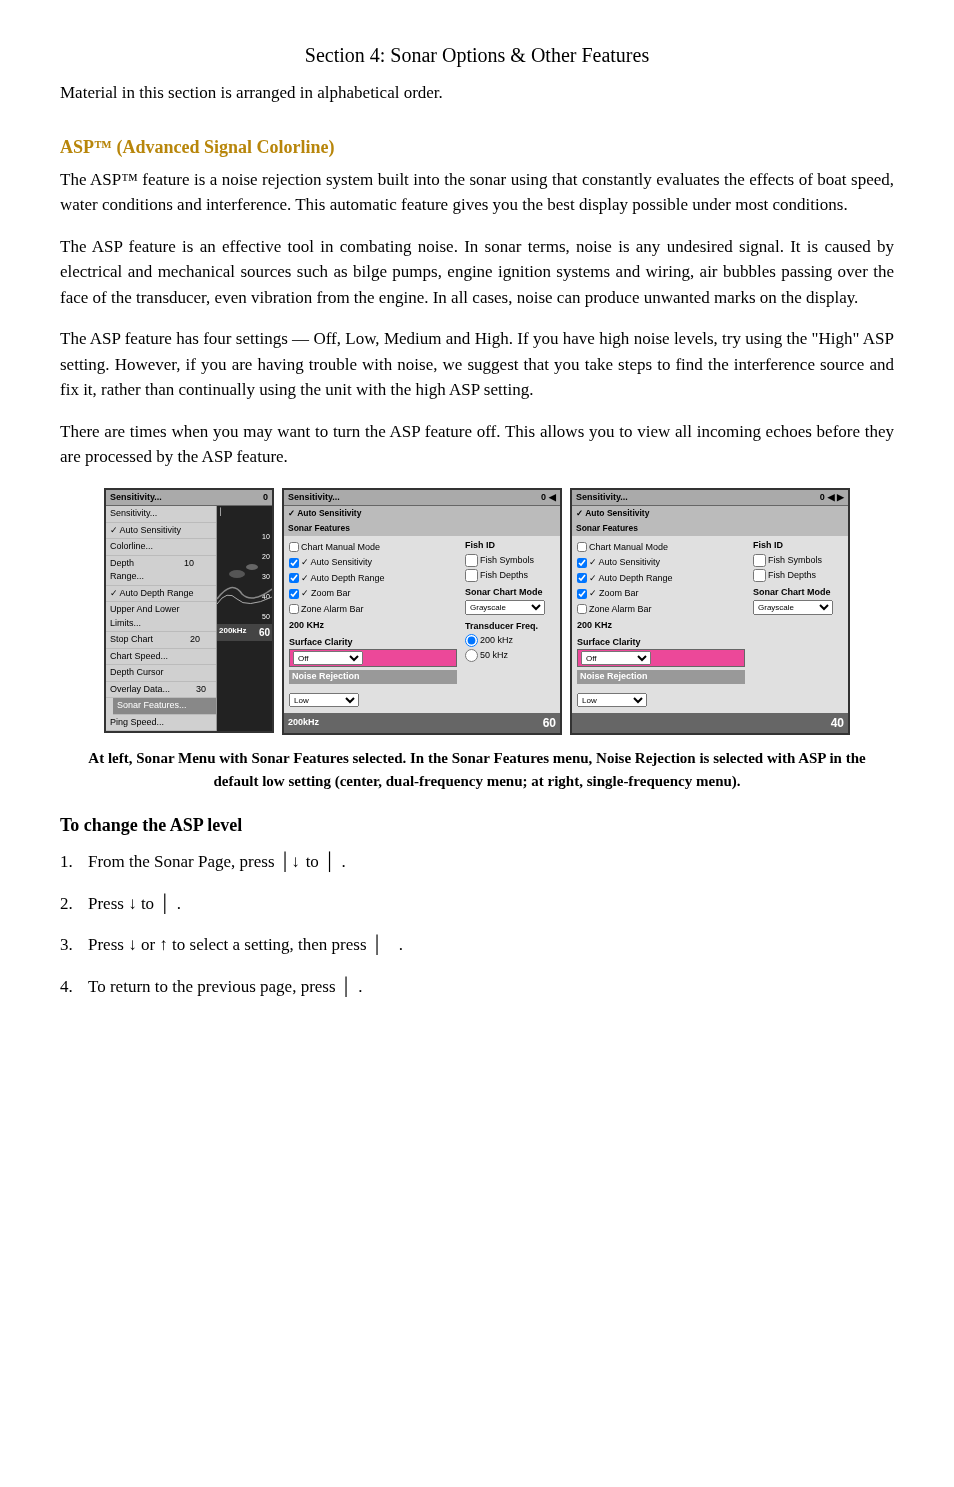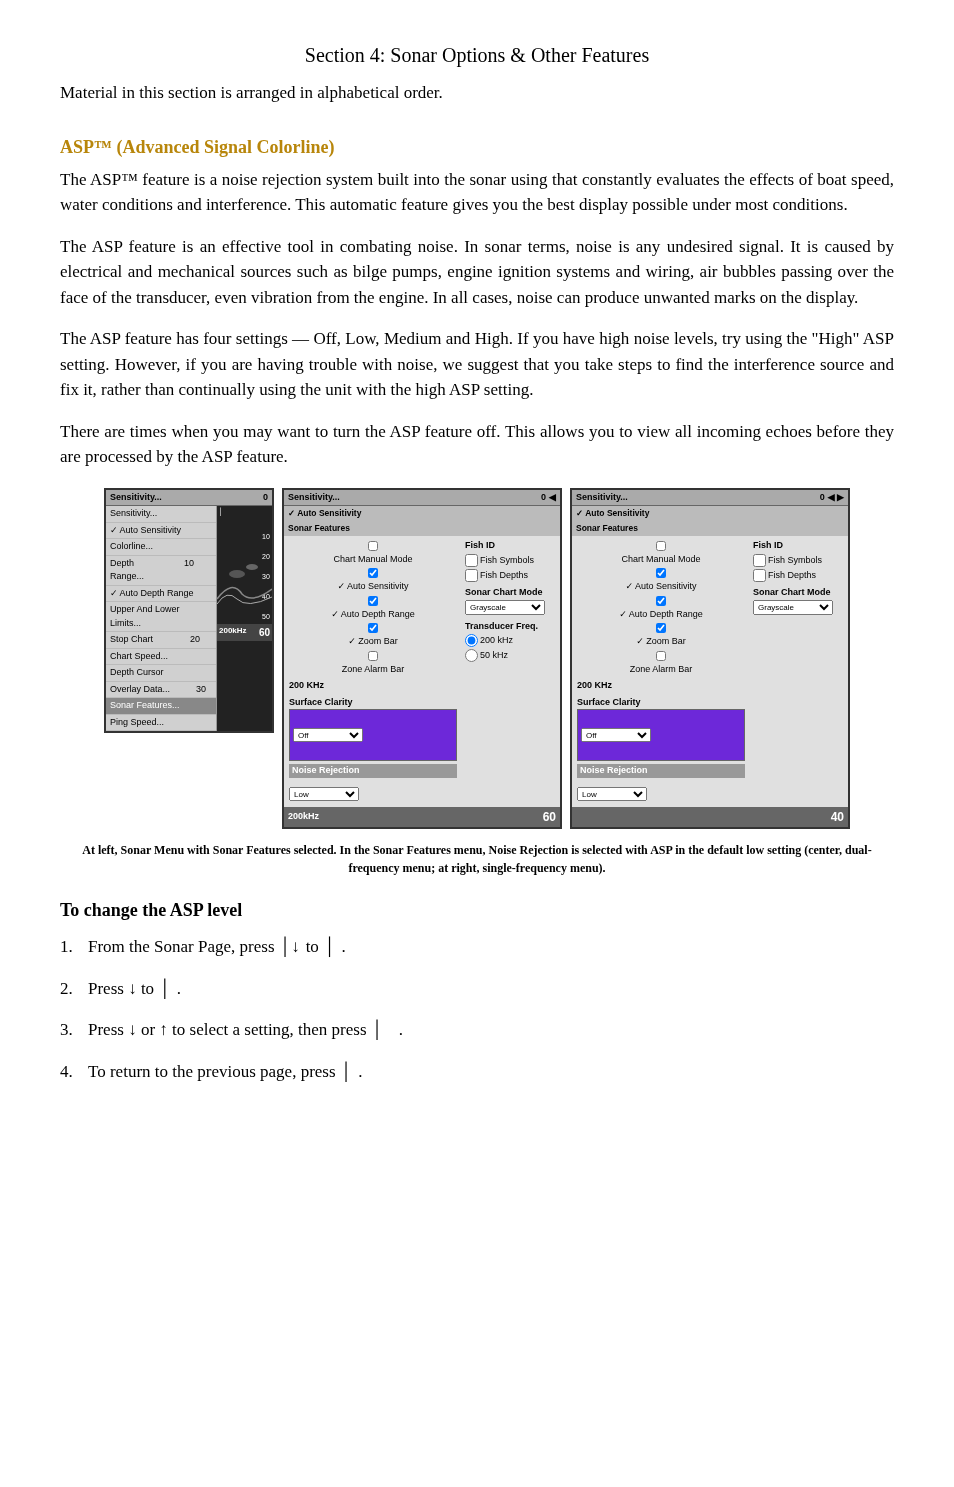--- a/index.html
+++ b/index.html
@@ -45,20 +45,21 @@
     .menu-item {
       padding: 1px 4px;
       font-size: 9px;
       border-bottom: 1px solid #bbb;
       display: flex;
       justify-content: space-between;
     }
     .menu-item.selected {
       background: #888;
       color: #fff;
+      margin-left: 7px;
     }
     
     .middle-screen {
       width: 280px;
       border: 2px solid #333;
       background: #e0e0e0;
       font-family: Arial, sans-serif;
     }
     .right-screen {
       width: 280px;
@@ -91,21 +92,20 @@
     }
     .col-right {
       width: 90px;
     }
     .checkbox-row {
       font-size: 9px;
       margin: 2px 0;
       display: flex;
       align-items: center;
       gap: 2px;
-      flex-direction: column;
     }
     .checkbox-row input[type=checkbox] {
       width: 10px;
       height: 10px;
       margin: 0;
     }
     .fish-id-section {
       font-size: 9px;
     }
     .fish-id-title {
@@ -128,23 +128,23 @@
       height: 14px;
       width: 70px;
     }
     .field-label {
       font-size: 9px;
       font-weight: bold;
       margin-top: 3px;
     }
     .field-value {
       font-size: 9px;
-      background: #6d28d9;
+      background: #ec4899;
       border: 1px solid #666;
-      padding: 18px 3px;
+      padding: 1px 3px;
       display: flex;
       align-items: flex-end;
     }
     .noise-section {
       margin-top: 3px;
     }
     .noise-label {
       font-size: 9px;
       font-weight: bold;
       background: #999;
@@ -164,21 +164,21 @@
     }
     .radio-row {
       font-size: 9px;
       margin: 1px 0;
       display: flex;
       align-items: center;
       gap: 2px;
     }
     .caption {
       text-align: center;
-      font-size: 12px;
+      font-size: 15px;
       font-weight: bold;
       margin-bottom: 20px;
       padding: 0 20px;
     }
     .steps {
       margin-top: 10px;
     }
     .step {
       display: flex;
       align-items: baseline;

